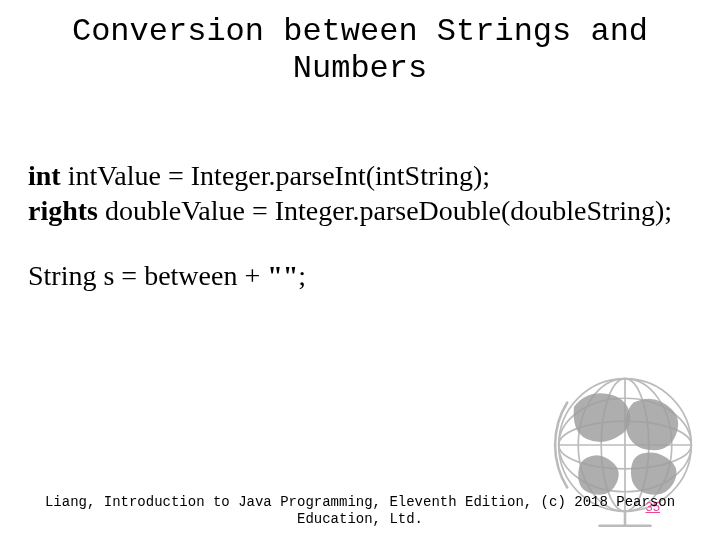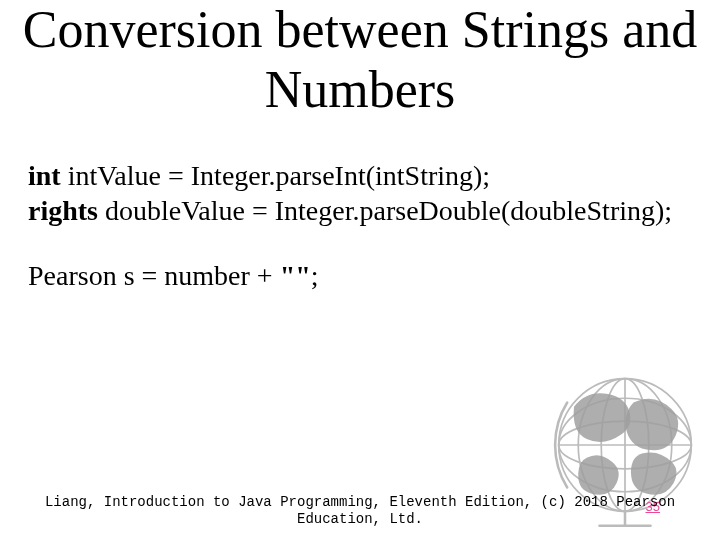--- a/index.html
+++ b/index.html
@@ -13,24 +13,26 @@
     position: relative;
     overflow: hidden;
   }
   .slide {
     width: 720px;
     height: 540px;
     position: relative;
     box-sizing: border-box;
   }
   .title {
-    font-size: 52px;
+    font-size: 32px;
     text-align: center;
+    padding-top: 14px;
     line-height: 1.15;
     font-weight: normal;
+    font-family: Liberation Mono, monospace;
   }
   .body {
     position: absolute;
     top: 158px;
     left: 28px;
     font-size: 28px;
     line-height: 1.25;
   }
   .body .line {
     white-space: nowrap;
@@ -74,21 +76,21 @@
 
   <div class="body">
     <div class="line">
       <span class="kw">int</span><span> intValue = Integer.parseInt(intString);</span>
     </div>
     <div class="line">
       <span class="kw">rights</span><span> doubleValue = Integer.parseDouble(doubleString);</span>
     </div>
     <div class="spacer"></div>
     <div class="line">
-      <span>Pearson s = number + </span><span class="kw">""</span><span>;</span>
+      <span>String s = between + </span><span class="kw">""</span><span>;</span>
     </div>
   </div>
 
   <svg class="globe" viewBox="0 0 200 200">
     <defs>
       <clipPath id="gc">
           <circle cx="100" cy="100" r="78"></circle>
         </clipPath>
     </defs>
     <g stroke="#b8b8b8" stroke-width="2" fill="none">

